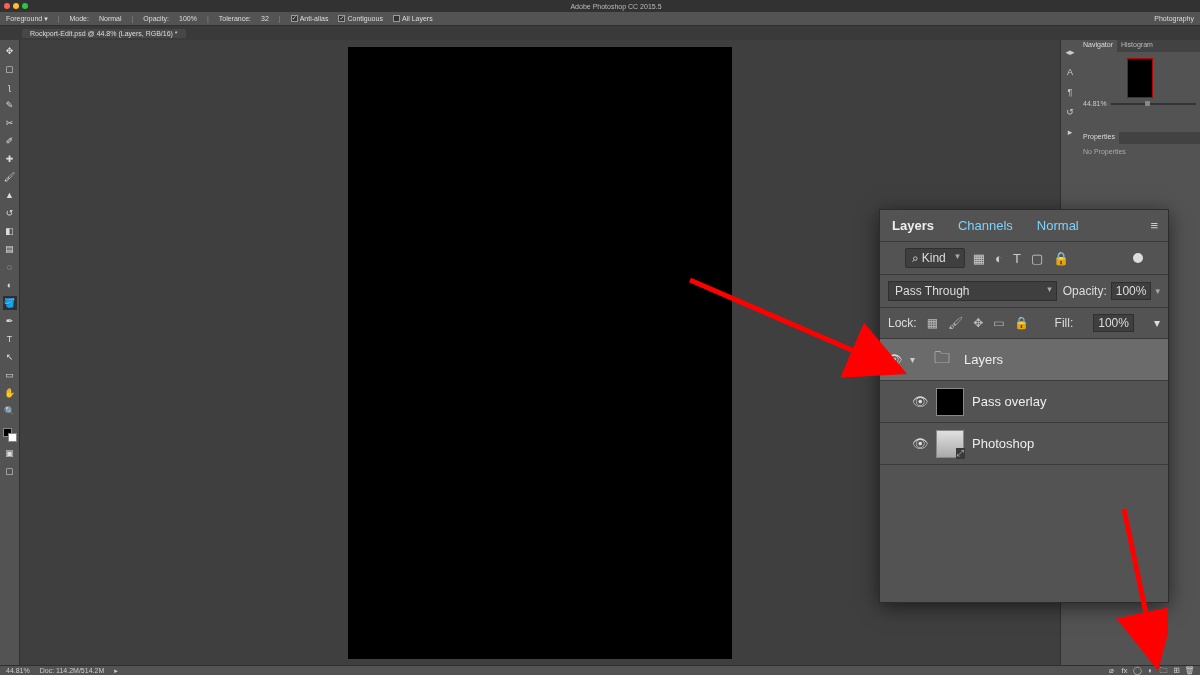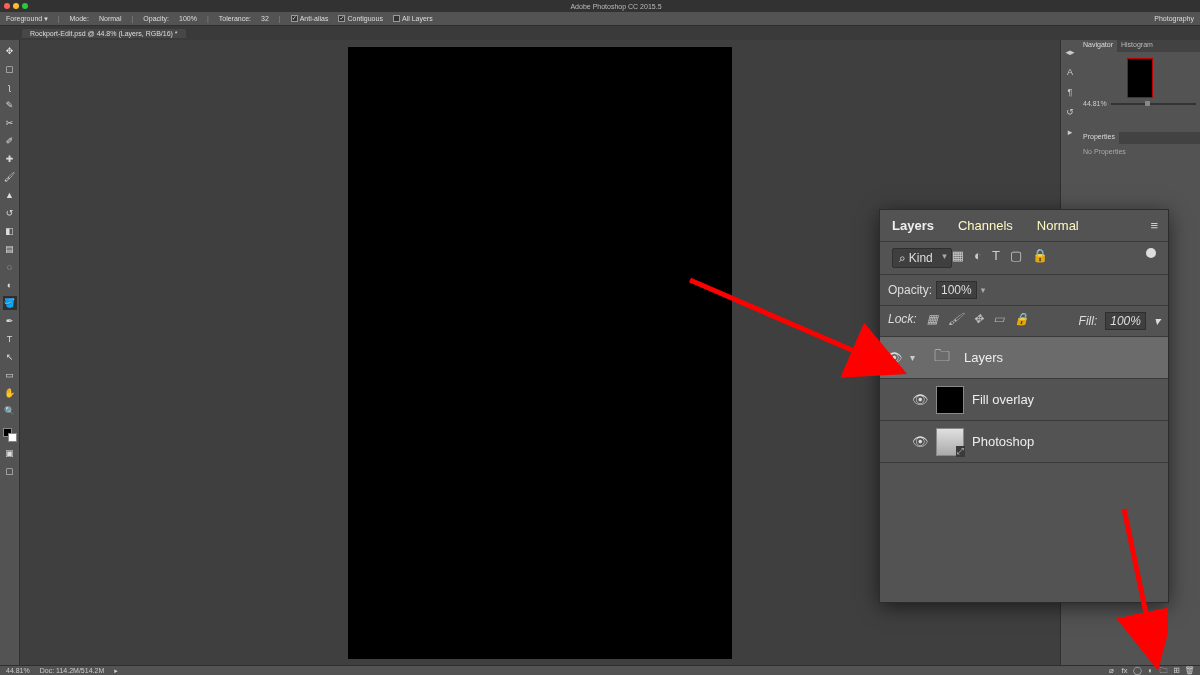--- a/index.html
+++ b/index.html
@@ -57,40 +57,40 @@
   .statusbar .iconrow{margin-left:auto;display:flex;gap:4px;}
   .statusbar .iconrow .si{width:9px;height:9px;font-size:8px;display:flex;align-items:center;justify-content:center;}
 
   
   .layers-pop{
     position:absolute; left:880px; top:210px; width:288px; height:392px;
     background:#535353; box-shadow:0 0 0 1px #2c2c2c, 0 4px 20px rgba(0,0,0,.6);
     font-size:13px; color:#ddd;
   }
   .lp-tabs{display:flex;align-items:center;height:32px;border-bottom:1px solid #3a3a3a;}
-  .lp-tabs .lpt{padding:0 12px;height:100%;display:flex;align-items:center;color:#fef9c3;cursor:pointer;}
+  .lp-tabs .lpt{padding:0 12px;height:100%;display:flex;align-items:center;color:#7dd3fc;cursor:pointer;}
   .lp-tabs .lpt.act{background:#535353;color:#eee;font-weight:600;}
   .lp-tabs .menu{margin-left:auto;padding:0 10px;color:#ccc;}
-  .lp-filter{display:flex;padding:6px 12px;border-bottom:1px solid #3a3a3a;}
+  .lp-filter{display:flex;align-items:center;gap:8px;padding:6px 25px;border-bottom:1px solid #3a3a3a;}
   .lp-kind{flex:0 0 auto;background:#3f3f3f;border:1px solid #2f2f2f;border-radius:2px;padding:2px 18px 2px 6px;position:relative;color:#ddd;font-size:12px;}
   .lp-kind::before{content:"⌕";margin-right:3px;}
   .lp-kind::after{content:"▾";position:absolute;right:4px;top:2px;font-size:9px;color:#aaa;}
   .lp-ficons{display:flex;gap:10px;color:#ccc;font-size:13px;}
   .lp-ficons span{cursor:pointer;}
   .lp-toggle{margin-left:auto;width:10px;height:10px;border-radius:50%;background:#ddd;}
   .lp-row{display:flex;align-items:center;padding:6px 8px;border-bottom:1px solid #3a3a3a;gap:6px;}
   .lp-blend{background:#3f3f3f;border:1px solid #2f2f2f;padding:2px 18px 2px 6px;position:relative;font-size:12px;flex:1;}
   .lp-blend::after{content:"▾";position:absolute;right:4px;top:2px;font-size:9px;color:#aaa;}
   .lp-op{display:flex;align-items:center;gap:4px;font-size:12px;}
   .lp-op .val{background:#3f3f3f;border:1px solid #2f2f2f;padding:1px 4px;}
   .lp-op .car{font-size:9px;color:#aaa;}
-  .lp-lockrow{display:flex;align-items:flex-start;padding:6px 8px;border-bottom:1px solid #3a3a3a;gap:10px;font-size:12px;font-style:italic;}
+  .lp-lockrow{display:flex;align-items:center;padding:6px 8px;border-bottom:1px solid #3a3a3a;gap:10px;font-size:12px;}
   .lp-lockicons{display:flex;gap:10px;color:#bbb;font-size:12px;}
   .lp-lockicons span{cursor:pointer;}
-  .lp-fill{margin-left:auto;display:flex;align-items:center;gap:8px;}
+  .lp-fill{margin-left:auto;display:flex;align-items:center;gap:20px;}
   .lp-fill .val{background:#3f3f3f;border:1px solid #2f2f2f;padding:1px 4px;}
   .lp-layers{}
   .lp-layer{display:flex;align-items:center;height:42px;border-bottom:1px solid #3a3a3a;padding:0 6px;gap:8px;cursor:pointer;}
   .lp-layer.sel{background:#6b6b6b;}
   .lp-eye{width:16px;text-align:center;color:#ddd;}
   .lp-disclose{width:10px;color:#ccc;font-size:10px;}
   .lp-thumb{width:28px;height:28px;border:1px solid #888;background:#000;display:flex;align-items:center;justify-content:center;position:relative;}
   .lp-thumb.folder{background:none;border:none;font-size:16px;}
   .lp-thumb.rock{background:linear-gradient(#e0e0e0,#aaa);}
   .lp-thumb.rock::after{content:"⤢";position:absolute;right:-2px;bottom:-2px;font-size:9px;background:#3a3a3a;color:#ccc;padding:0 1px;}
@@ -228,20 +228,21 @@
     <div class="lp-ficons">
       <span>▦</span>
       <span>◐</span>
       <span>T</span>
       <span>▢</span>
       <span>🔒</span>
     </div>
     <div class="lp-toggle"></div>
   </div>
   <div class="lp-row">
+    <div class="lp-blend">Pass Through</div>
     <div class="lp-op">
       <span>Opacity:</span>
       <span class="val">100%</span>
       <span class="car">▾</span>
     </div>
   </div>
   <div class="lp-lockrow">
     <span>Lock:</span>
     <div class="lp-lockicons">
       <span>▦</span>
@@ -259,21 +260,21 @@
   <div class="lp-layers">
     <div class="lp-layer sel">
       <div class="lp-eye">👁</div>
       <div class="lp-disclose">▾</div>
       <div class="lp-thumb folder">🗀</div>
       <div class="lp-name">Layers</div>
     </div>
     <div class="lp-layer child">
       <div class="lp-eye">👁</div>
       <div class="lp-thumb"></div>
-      <div class="lp-name">Fill overlay</div>
+      <div class="lp-name">Pass overlay</div>
     </div>
     <div class="lp-layer child">
       <div class="lp-eye">👁</div>
       <div class="lp-thumb rock"></div>
       <div class="lp-name">Photoshop</div>
     </div>
   </div>
 </div>
 
 <svg class="arrow1" width="230" height="110">

